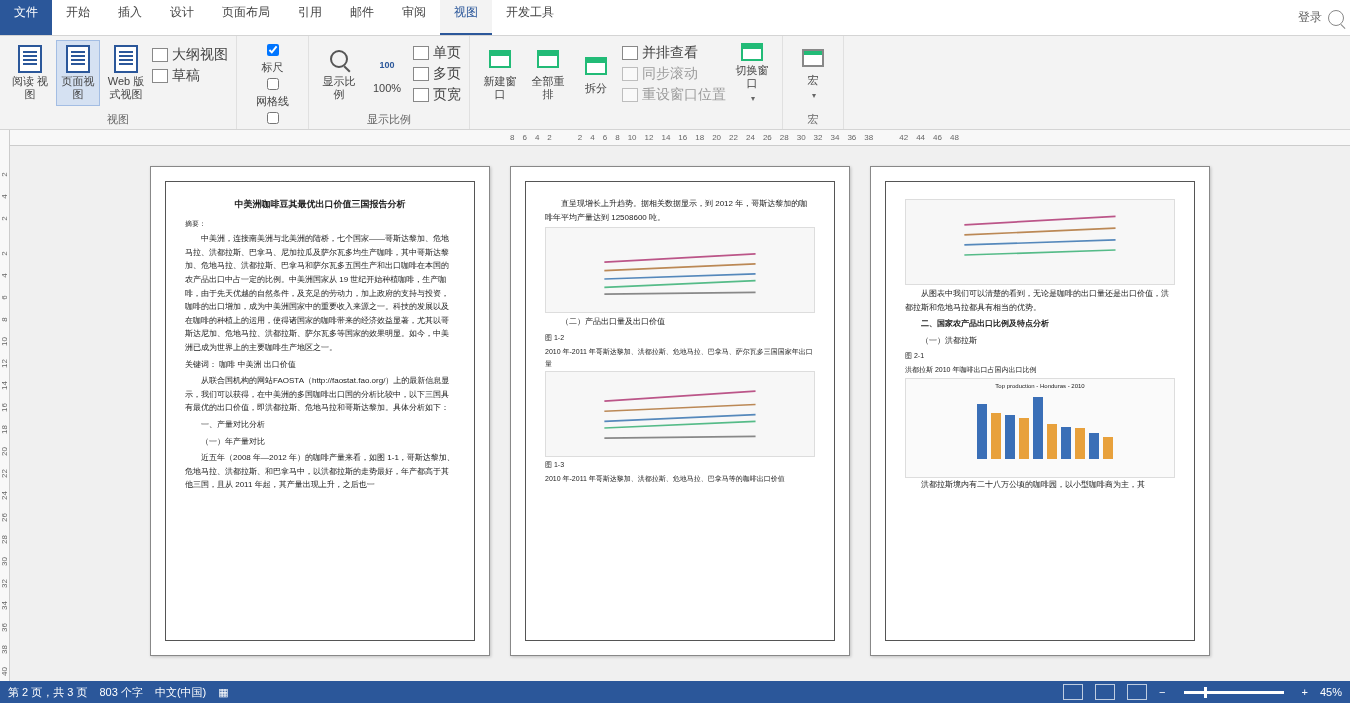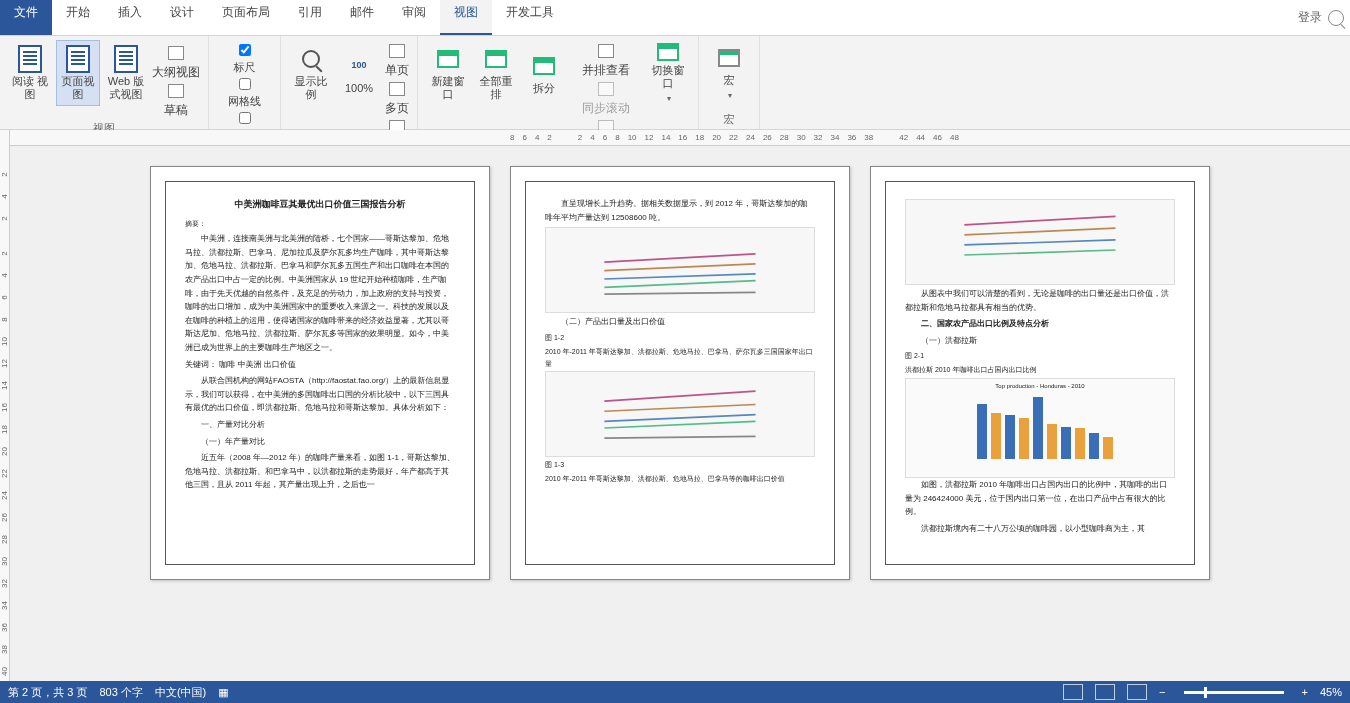--- a/index.html
+++ b/index.html
@@ -21,29 +21,29 @@
 .bigicon { width: 28px; height: 28px; display: flex; align-items: center; justify-content: center; }
 .pageicon { width: 24px; height: 28px; border: 2px solid #2b579a; background: #fff; position: relative; }
 .pageicon::before { content: ""; position: absolute; left: 3px; right: 3px; top: 4px; height: 2px; background: #2b579a; box-shadow: 0 4px 0 #2b579a, 0 8px 0 #2b579a, 0 12px 0 #2b579a; }
 .magicon { width: 18px; height: 18px; border: 2px solid #555; border-radius: 50%; position: relative; }
 .magicon::after { content:""; position:absolute; width:8px; height:2px; background:#555; bottom:-4px; right:-5px; transform:rotate(45deg); }
 .winicon { width: 22px; height: 18px; border: 2px solid #2b7; background:#fff; position:relative; }
 .winicon::before { content:""; position:absolute; left:0; right:0; top:0; height:4px; background:#2b7; }
 .smalllist { display: flex; flex-direction: column; gap: 3px; font-size: 11px; }
 .smalllist label { display: flex; align-items: center; gap: 4px; cursor: pointer; white-space: nowrap; flex-direction: column; }
 .smalllist input[type=checkbox] { width: 12px; height: 12px; }
-.smallrow { display:flex; align-items:center; gap:4px; font-size:12px; cursor:pointer; white-space:nowrap;flex-direction:column; }
+.smallrow { display:flex; align-items:center; gap:4px; font-size:14px; cursor:pointer; white-space:nowrap; }
 .smallrow .sicon { width:16px; height:14px; border:1px solid #888; background:#fff; position:relative; }
 .canvas-wrap { flex: 1; background: #f0f0f0; display: flex; position: relative; overflow: hidden; }
 .vruler { width: 18px; background: #f8f8f8; border-right: 1px solid #ccc; font-size: 8px; color: #666; display:flex; flex-direction:column; align-items:center; padding-top:40px; gap:13px; }
 .vruler span { transform: rotate(-90deg); }
 .main { flex:1; display:flex; flex-direction:column; }
 .hruler { height: 16px; background: #f8f8f8; border-bottom: 1px solid #ccc; font-size: 8px; color: #666; display:flex; align-items:center; padding-left:500px; gap:8px; white-space:nowrap; }
 .pages { flex:1; display:flex; gap:20px; padding:20px 140px; overflow:hidden; }
-.page { width: 340px; height: 414px; background: #fff; border: 1px solid #888; box-shadow: 1px 1px 3px rgba(0,0,0,.2); padding: 30px 34px; font-family: KaiTi, STKaiti, serif; font-size: 8px; color: #222; line-height: 1.7; position: relative; }
+.page { width: 340px; height: 490px; background: #fff; border: 1px solid #888; box-shadow: 1px 1px 3px rgba(0,0,0,.2); padding: 30px 34px; font-family: KaiTi, STKaiti, serif; font-size: 8px; color: #222; line-height: 1.7; position: relative; }
 .page::before { content:""; position:absolute; inset:14px; border:1px solid #555; pointer-events:none; }
 .page h4 { text-align:center; font-size:9px; font-weight:bold; margin-bottom:6px; }
 .page .para { text-indent: 2em; margin-bottom: 3px; }
 .page .lbl { font-size: 7px; margin: 2px 0; }
 .chartbox { width: 100%; height: 86px; background: #f7f7f7; border: 1px solid #ddd; margin: 2px 0; position: relative; display:flex; align-items:center; justify-content:center; }
 .chartbox svg { width: 94%; height: 80%; }
 .barchart { width: 100%; height: 100px; background:#fafafa; border:1px solid #ddd; display:flex; align-items:flex-end; justify-content:center; gap:4px; padding:6px 10px 18px 20px; position:relative; }
 .barchart .bar { width: 10px; background:#3a6fb7; }
 .barchart .bar.alt { background:#e8a13c; }
 .barchart .title { position:absolute; top:2px; left:0; right:0; text-align:center; font-size:6px; font-family:sans-serif; }
@@ -341,21 +341,20 @@
             <div class="bar alt" style="height:62%"></div>
           <div class="bar" style="height:60%"></div>
             <div class="bar alt" style="height:55%"></div>
           <div class="bar" style="height:84%"></div>
             <div class="bar alt" style="height:48%"></div>
           <div class="bar" style="height:44%"></div>
             <div class="bar alt" style="height:42%"></div>
           <div class="bar" style="height:35%"></div>
             <div class="bar alt" style="height:30%"></div>
         </div>
-        <div class="para">如图，洪都拉斯 2010 年咖啡出口占国内出口的比例中，其咖啡的出口量为 246424000 美元，位于国内出口第一位，在出口产品中占有很大的比例。</div>
         <div class="para">洪都拉斯境内有二十八万公顷的咖啡园，以小型咖啡商为主，其</div>
       </div>
 
     </div>
   </div>
 </div>
 
 <div class="statusbar">
   <span>第 2 页，共 3 页</span>
   <span>803 个字</span>

